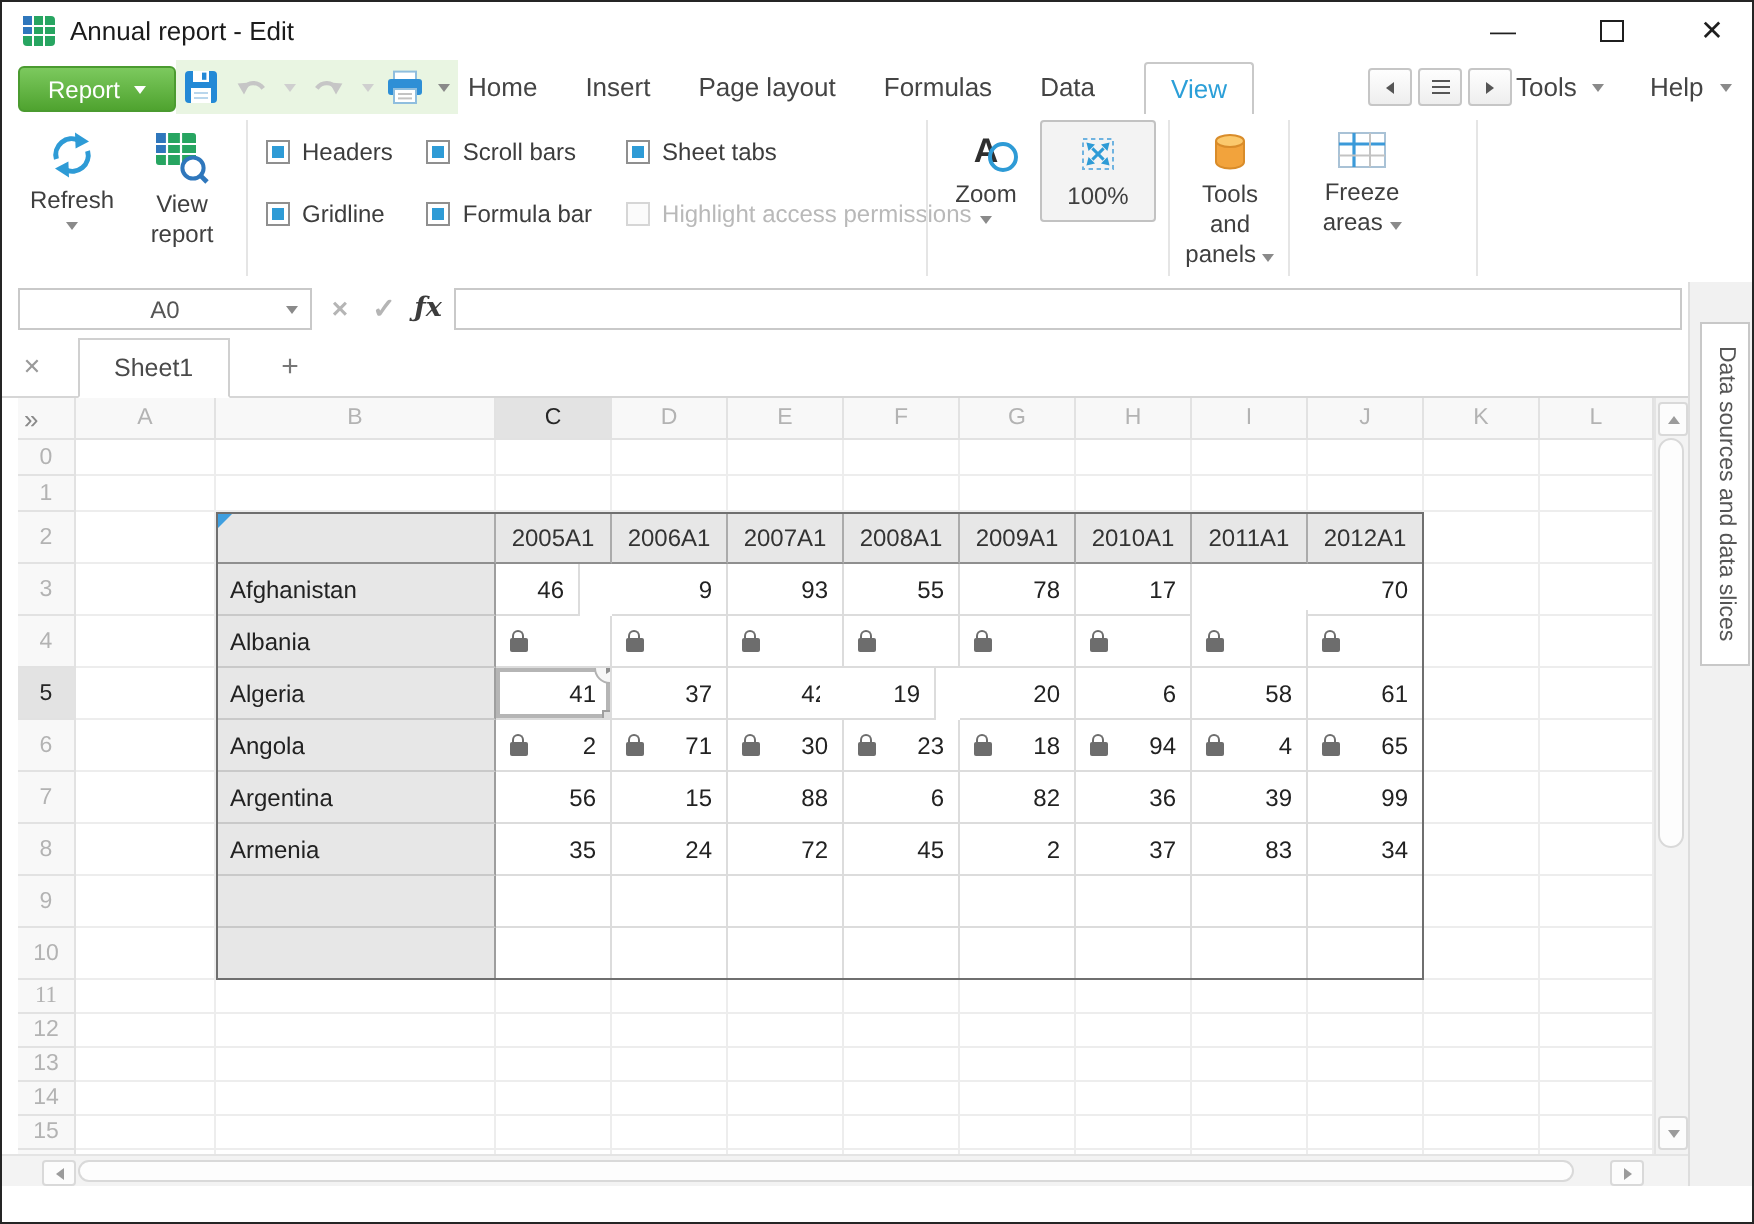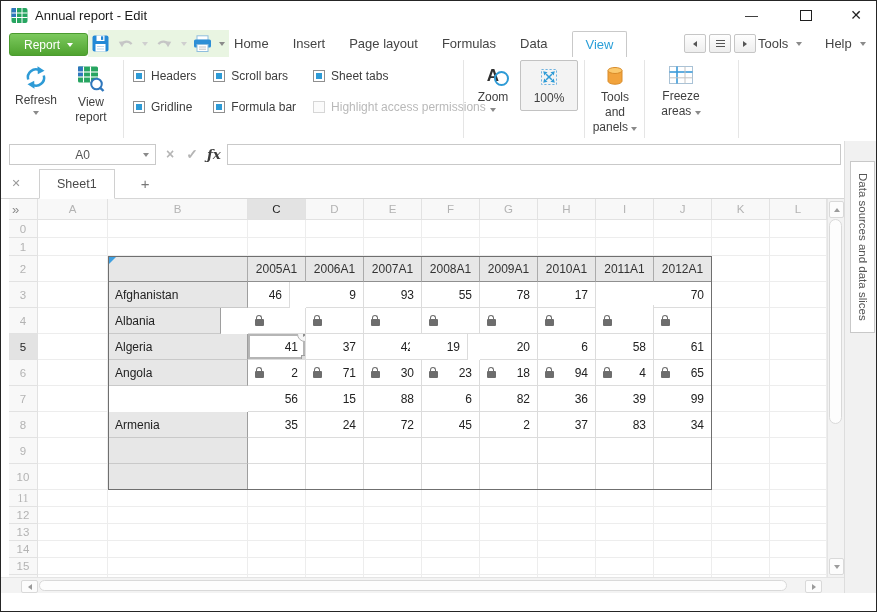--- a/index.html
+++ b/index.html
@@ -422,21 +422,21 @@
       <div class="tc tdata" style="left: 595px; top: 83px; width: 58px; height: 26px; margin-top: 23px;">
         <span>33</span>
       </div>
       <div class="tc tdata" style="left: 653px; top: 83px; width: 58px; height: 26px;">
         <span>70</span>
       </div>
       <div class="gc" style="left: 711px; top: 83px; width: 58px; height: 26px;"></div>
       <div class="gc" style="left: 769px; top: 83px; width: 57px; height: 26px;"></div>
       <div class="gh rh" style="left: 8px; top: 109px; width: 29px; height: 26px;">4</div>
       <div class="gc" style="left: 37px; top: 109px; width: 70px; height: 26px;"></div>
-      <div class="tc tname" style="left: 107px; top: 109px; width: 113px; height: 26px;">Albania</div>
+      <div class="tc tname" style="left: 107px; top: 109px; width: 140px; height: 26px;">Albania</div>
       <div class="tc tdata locked" style="left: 247px; top: 109px; width: 58px; height: 26px;">
         <span class="lock"></span>
         <span></span>
       </div>
       <div class="tc tdata locked" style="left: 305px; top: 109px; width: 58px; height: 26px;">
         <span class="lock"></span>
         <span></span>
       </div>
       <div class="tc tdata locked" style="left: 363px; top: 109px; width: 58px; height: 26px;">
         <span class="lock"></span>
@@ -527,20 +527,21 @@
         <span>4</span>
       </div>
       <div class="tc tdata locked" style="left: 653px; top: 161px; width: 58px; height: 26px;">
         <span class="lock"></span>
         <span>65</span>
       </div>
       <div class="gc" style="left: 711px; top: 161px; width: 58px; height: 26px;"></div>
       <div class="gc" style="left: 769px; top: 161px; width: 57px; height: 26px;"></div>
       <div class="gh rh" style="left: 8px; top: 187px; width: 29px; height: 26px;">7</div>
       <div class="gc" style="left: 37px; top: 187px; width: 70px; height: 26px;"></div>
+      <div class="tc tname" style="left: 107px; top: 187px; width: 140px; height: 26px;">Argentina</div>
       <div class="tc tdata" style="left: 247px; top: 187px; width: 58px; height: 26px;">
         <span>56</span>
       </div>
       <div class="tc tdata" style="left: 305px; top: 187px; width: 58px; height: 26px;">
         <span>15</span>
       </div>
       <div class="tc tdata" style="left: 363px; top: 187px; width: 58px; height: 26px;">
         <span>88</span>
       </div>
       <div class="tc tdata" style="left: 421px; top: 187px; width: 58px; height: 26px;">

